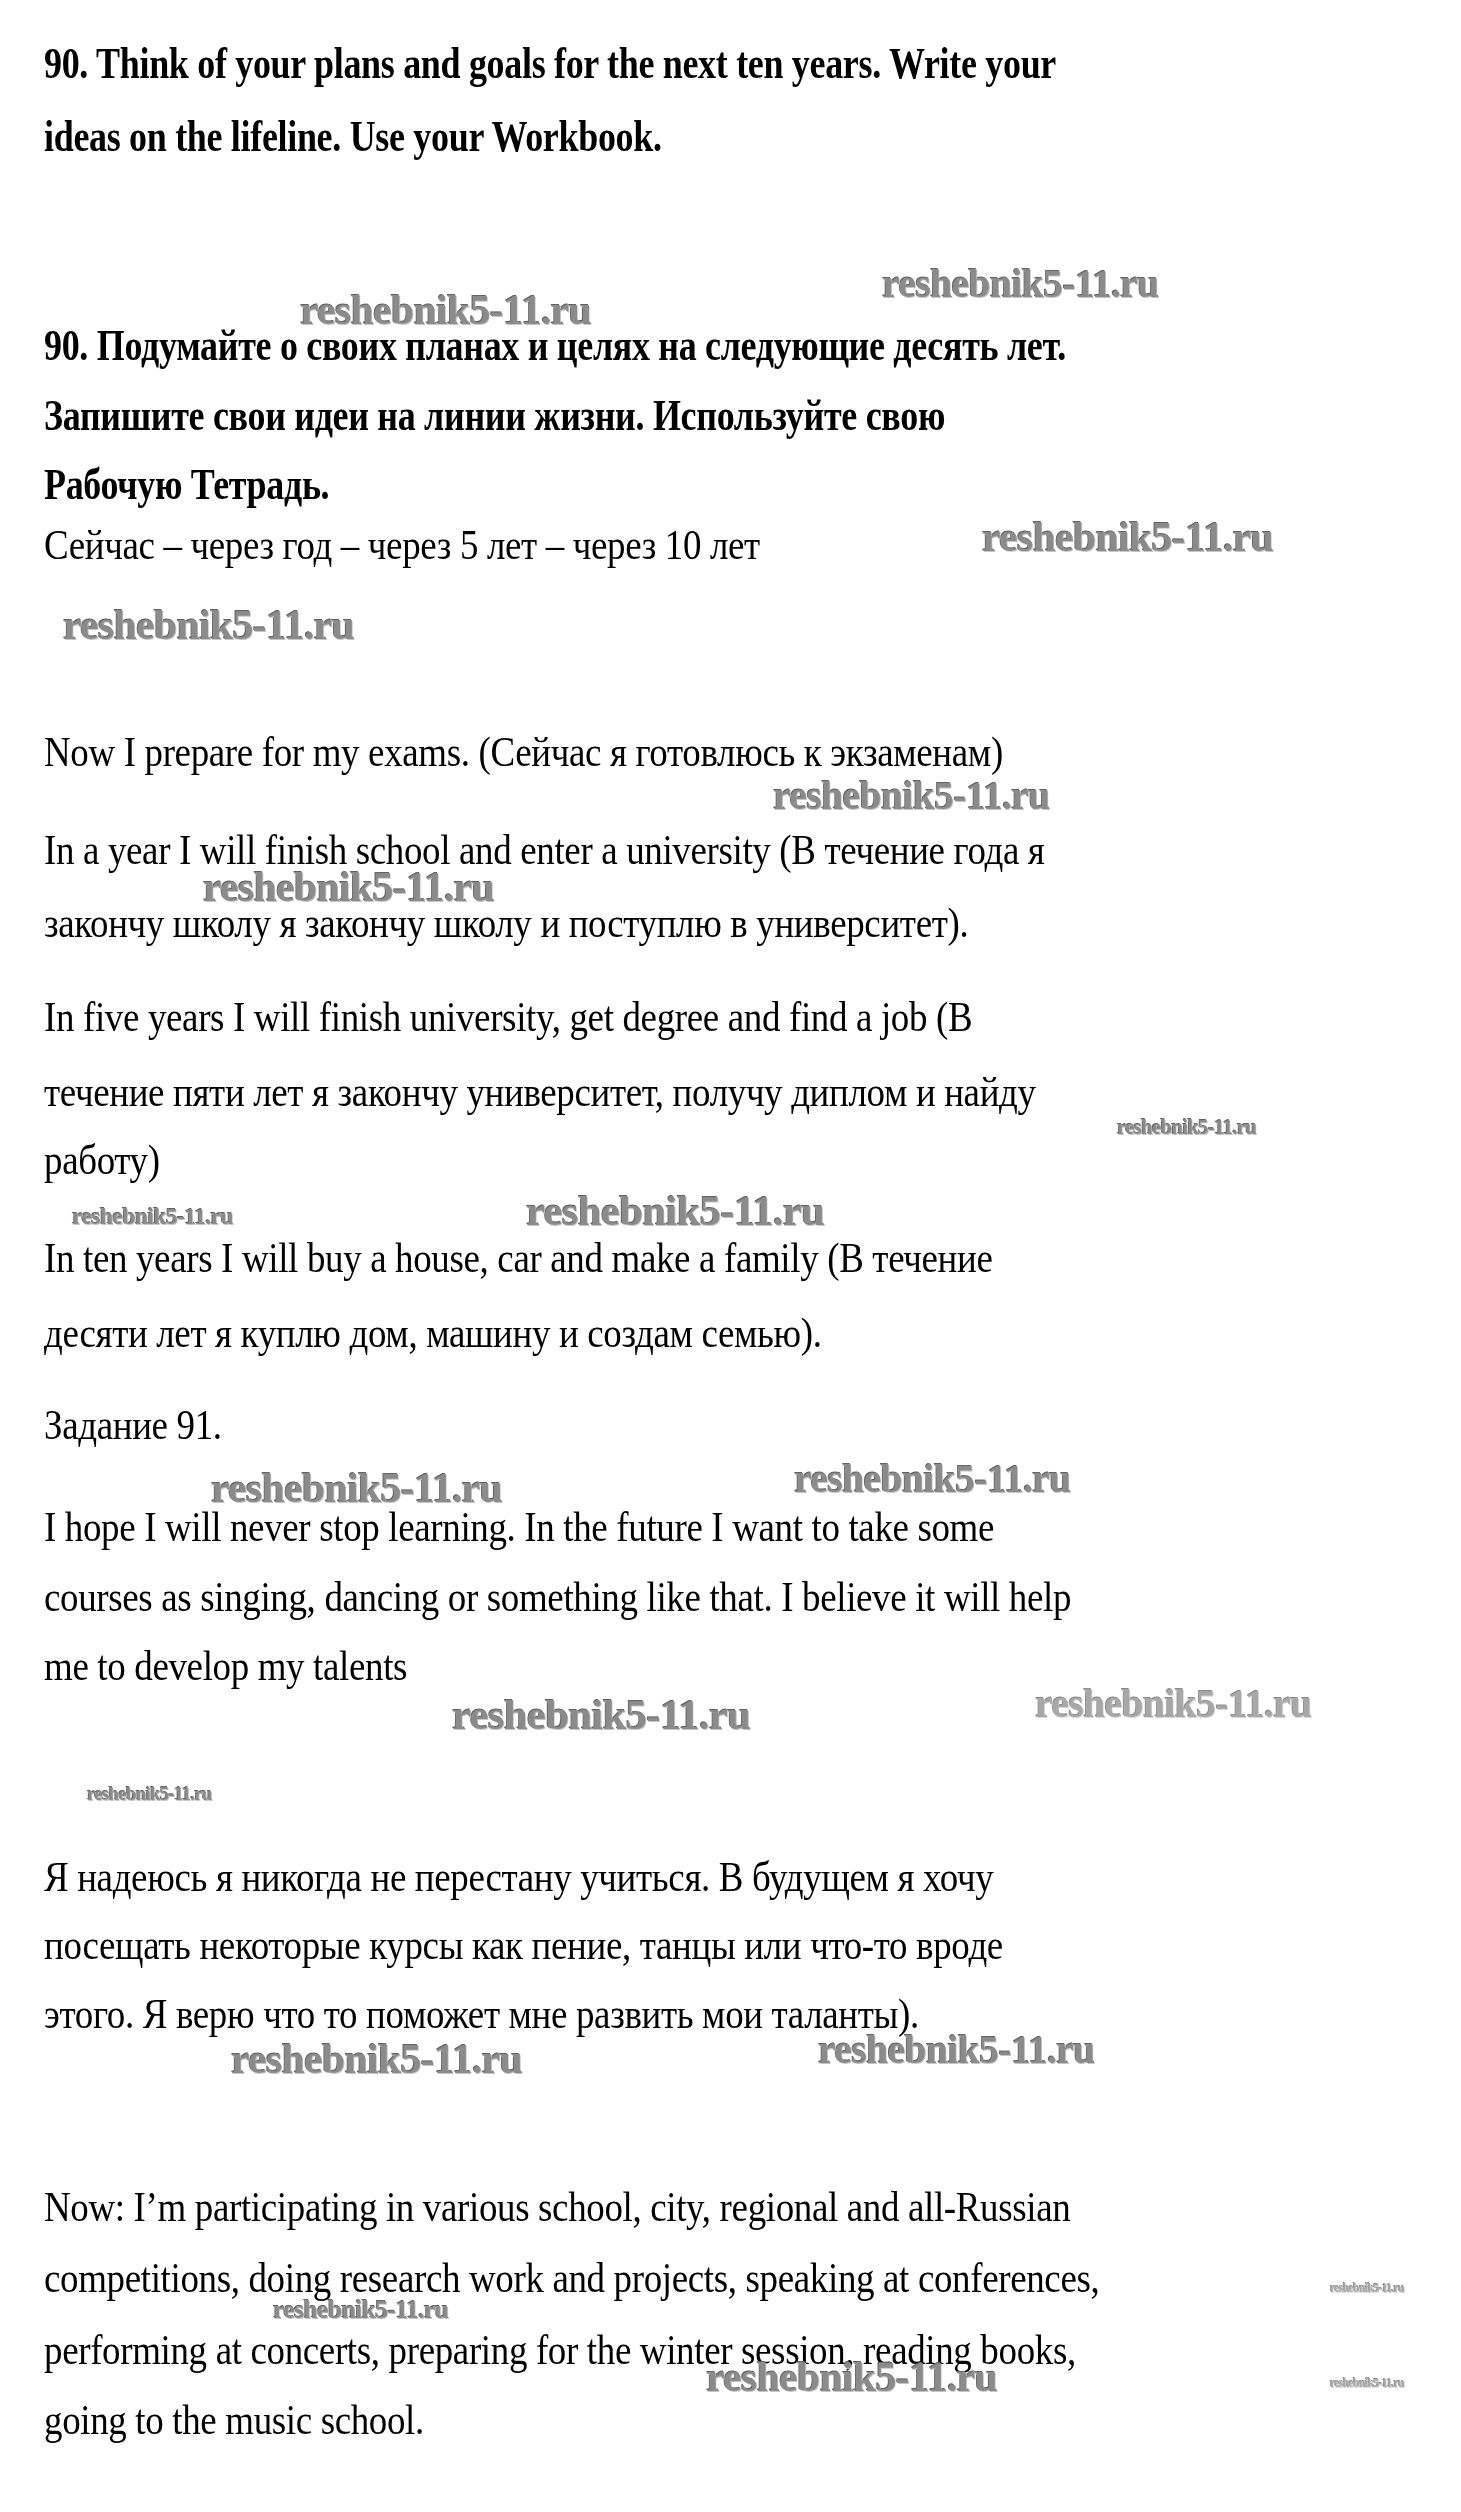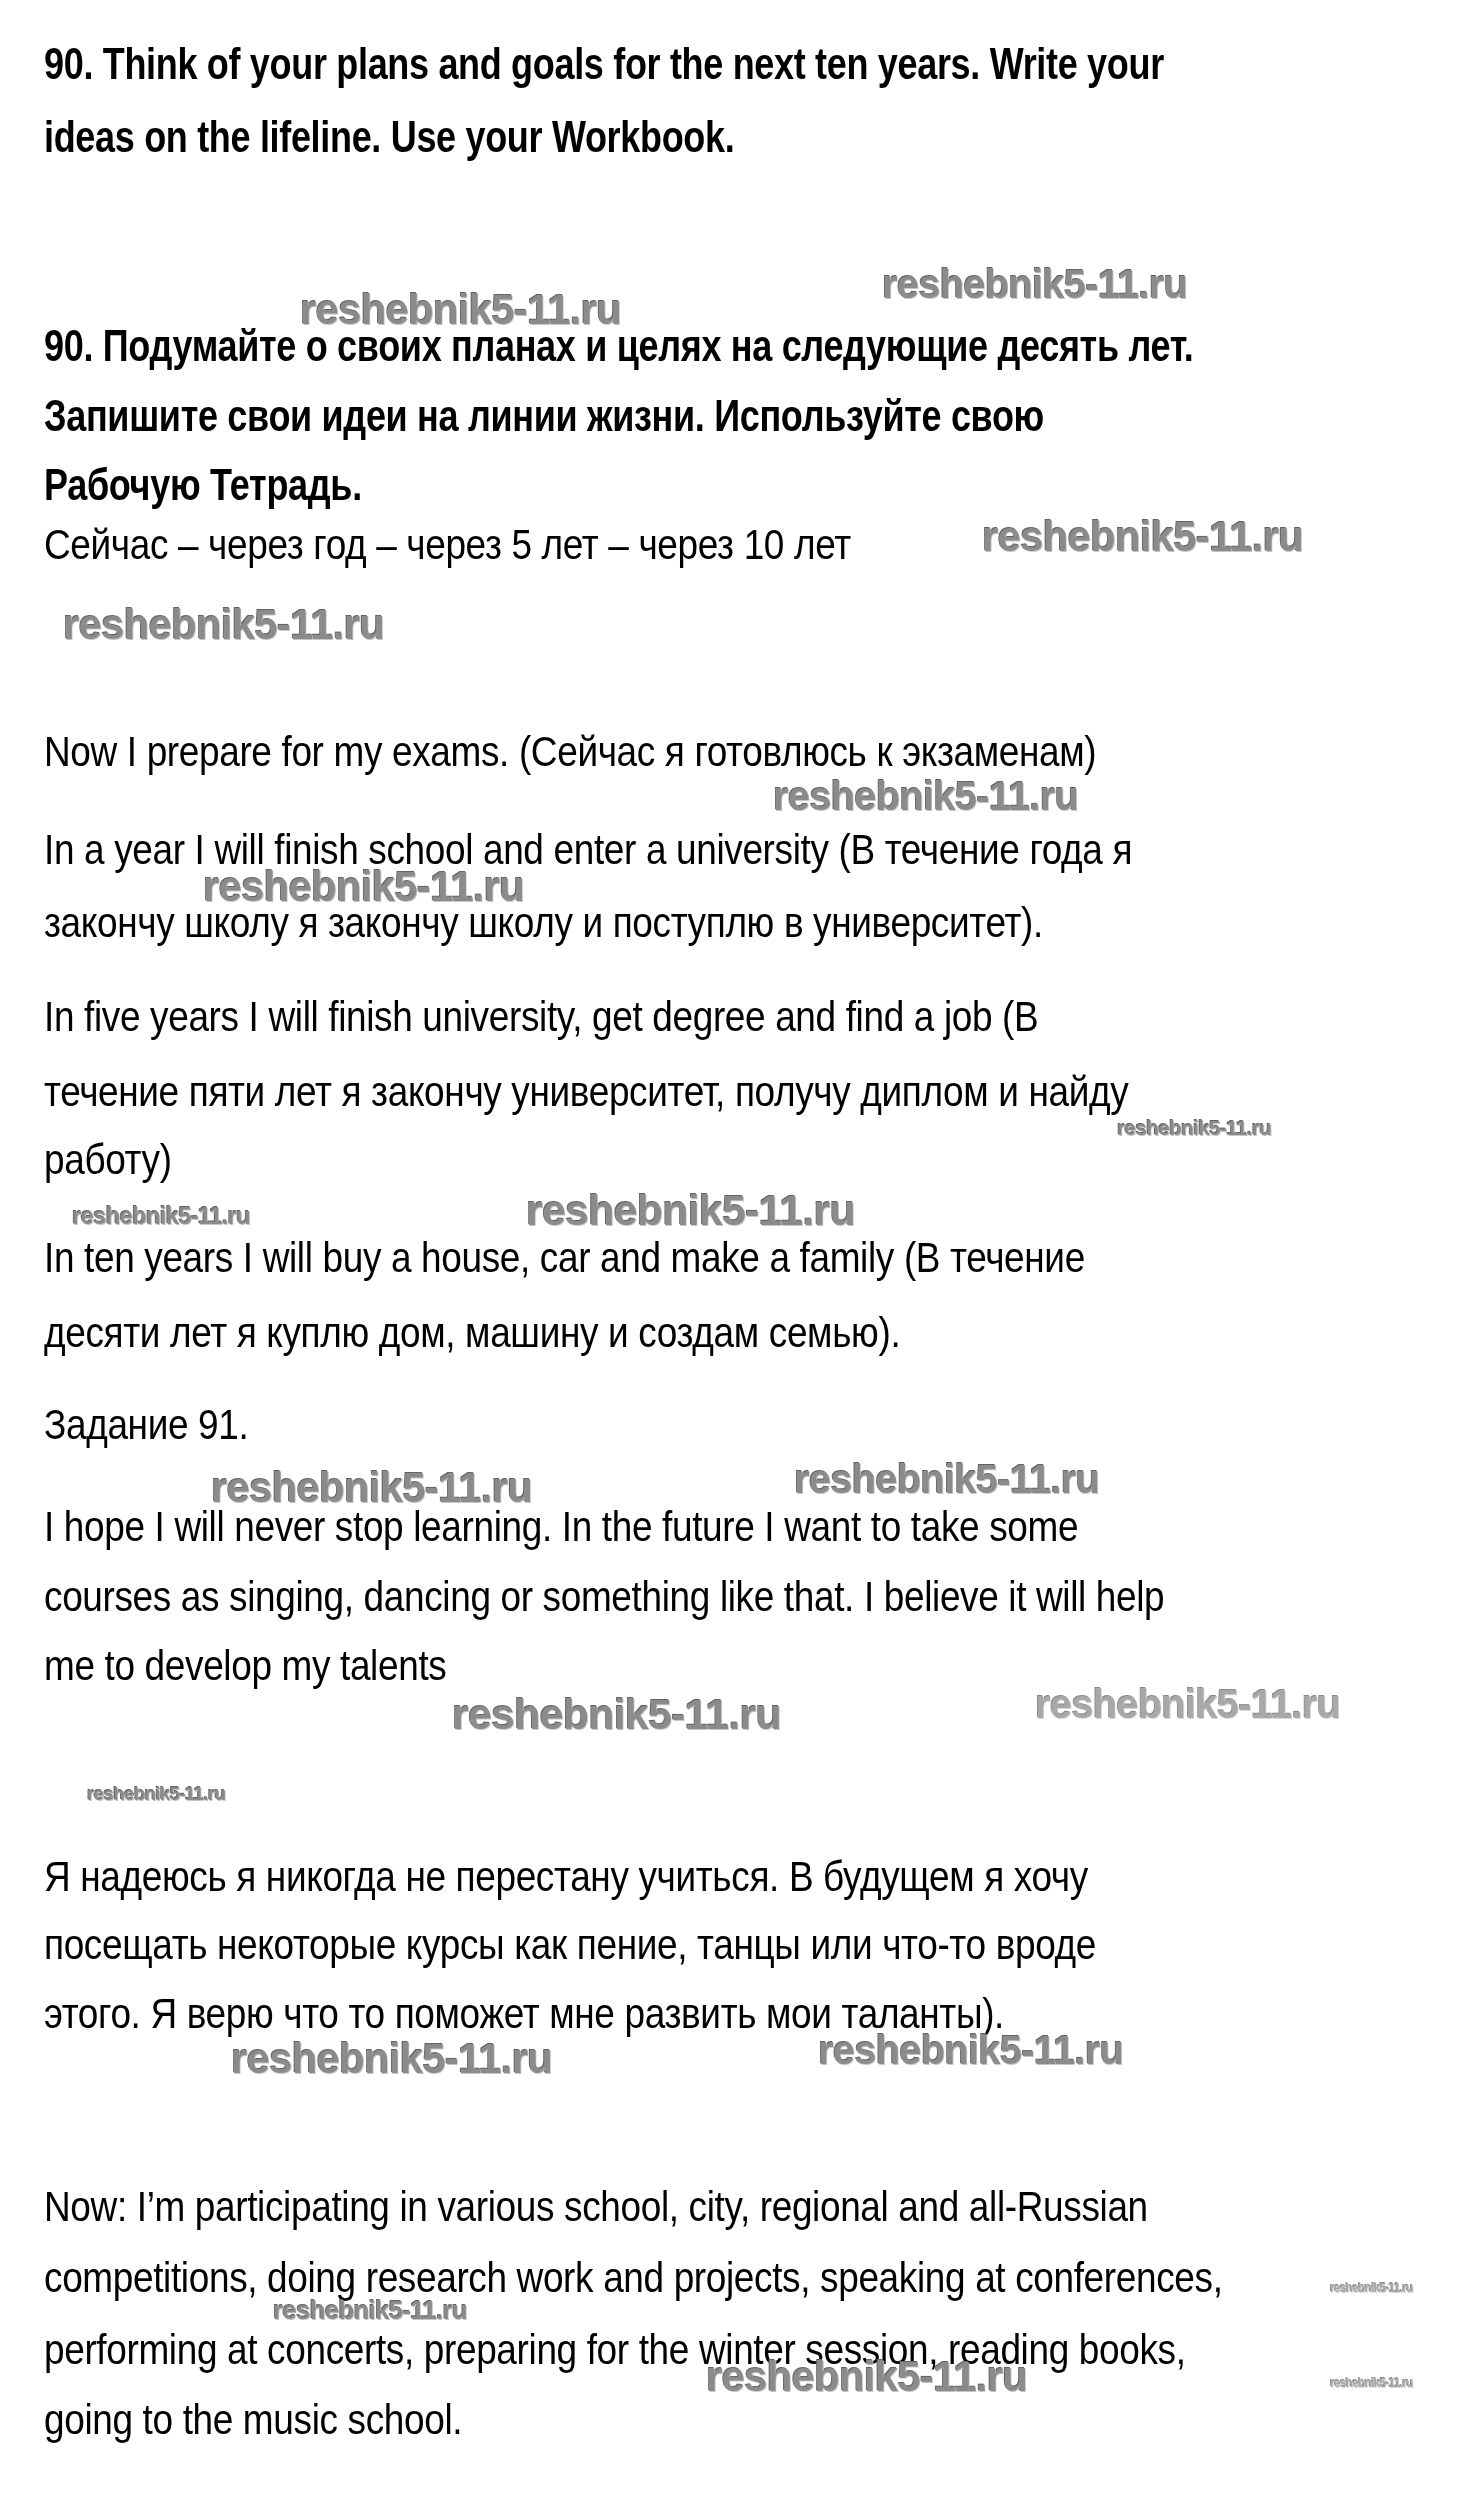--- a/index.html
+++ b/index.html
@@ -1,21 +1,21 @@
 <!DOCTYPE html>
 <html style="font-size:13px"><head>
 <meta charset="utf-8">
 <style>
   html, body { margin: 0; padding: 0; background: #ffffff; }
   .page {
     position: relative;
     width: 1462px;
     height: 2512px;
     background: #ffffff;
-    font-family: Liberation Sans, sans-serif;
+    font-family: Liberation Serif, serif;
     color: #000000;
     overflow: hidden;
   }
   
   .tl {
     position: absolute;
     left: 44px;
     white-space: nowrap;
     font-size: 42px;
     line-height: 1.1;

